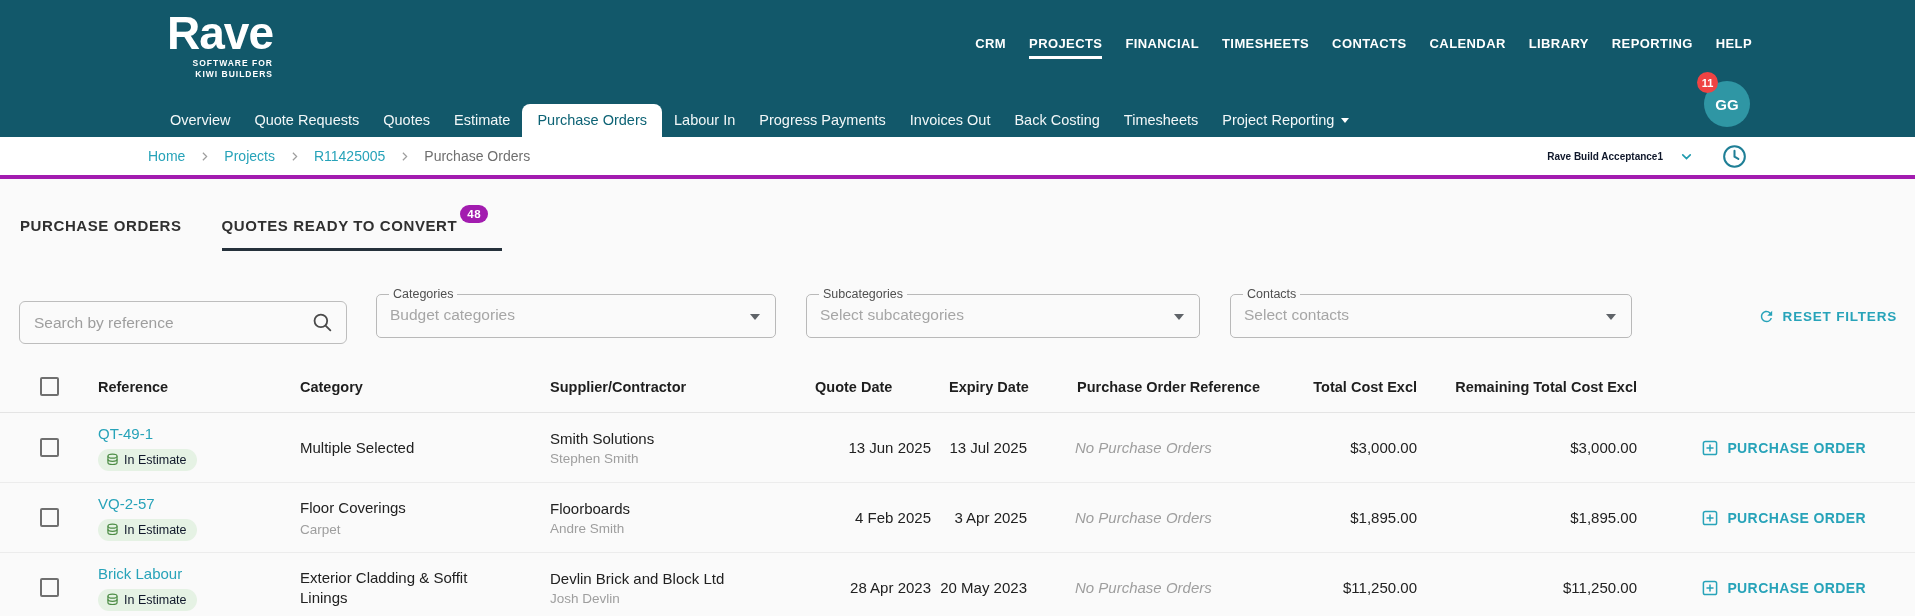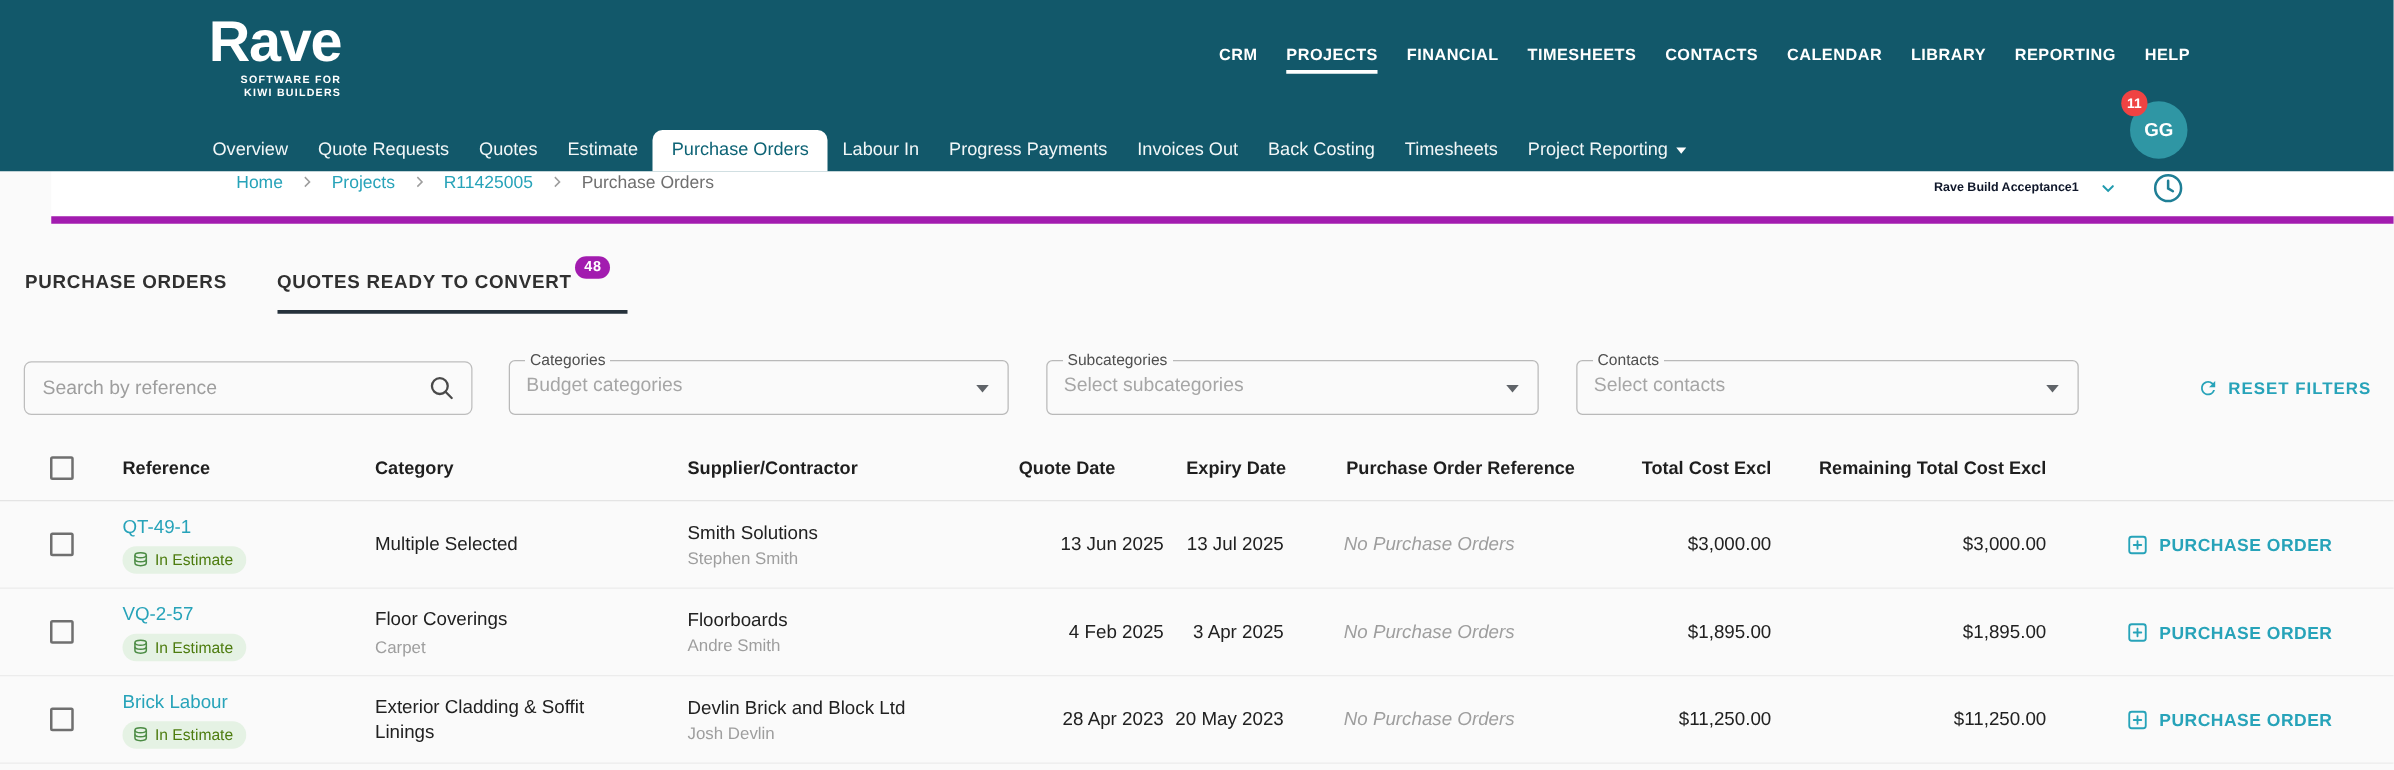--- a/index.html
+++ b/index.html
@@ -18,38 +18,38 @@
 
   .avatar { position:absolute; right:165px; top:81px; width:46px; height:46px; border-radius:50%; background:#2F96A4; color:#fff; font-weight:700; font-size:15px; display:flex; align-items:center; justify-content:center; z-index:4; }
   .avatar .notif-badge { position:absolute; top:-9px; left:-7px; min-width:21px; height:21px; border-radius:50%; background:#EF4343; color:#fff; font-size:11px; font-weight:700; display:flex; align-items:center; justify-content:center; }
 
   .project-nav { position:absolute; left:158px; bottom:0; display:flex; align-items:flex-end; }
   .project-nav .ptab { color:#F2F7F8; font-size:14.5px; padding:8px 12px 9px 12px; white-space:nowrap; cursor:pointer; display:flex; align-items:center; gap:7px; }
   .project-nav .ptab.active { background:#fff; color:#0D6375; border-radius:8px 8px 0 0; padding:8px 15px 9px 15px; }
   .caret-down { width:0; height:0; border-left:4.5px solid transparent; border-right:4.5px solid transparent; border-top:5px solid #fff; display:inline-block; }
 
   
-  .breadcrumb-row { height:42px; background:#fff; border-bottom:6px solid #a21caf; display:flex; align-items:flex-start; justify-content:space-between; padding:0 167px 0 148px;margin-left:41px; }
+  .breadcrumb-row { height:42px; background:#fff; border-bottom:4px solid #a21caf; display:flex; align-items:center; justify-content:space-between; padding:0 167px 0 148px; }
   .breadcrumb { display:flex; align-items:center; gap:13px; font-size:14px; }
   .breadcrumb .crumb-link { color:#27A3B9; cursor:pointer; }
   .breadcrumb .crumb-current { color:#6F6F6F; }
   .crumb-sep { display:flex; align-items:center; }
   .bc-right { display:flex; align-items:center; gap:27px; }
   .project-selector { display:flex; align-items:center; gap:16px; color:#0f172a; font-size:10px; font-weight:700; cursor:pointer; }
   .clock-btn { display:flex; align-items:center; cursor:pointer; }
 
   
   .view-tabs { display:flex; gap:40px; padding:38px 0 0 20px; }
   .vtab { font-size:15px; font-weight:700; letter-spacing:0.6px; color:#303030; padding-bottom:13px; cursor:pointer; display:inline-flex; align-items:flex-start; }
   .vtab.active { border-bottom:3px solid #25313B; padding-right:14px; }
   .count-badge { background:#a21caf; color:#fff; font-size:11.5px; font-weight:700; border-radius:10px; padding:3px 7px; margin-left:3px; transform:translateY(-12px); display:inline-block; }
 
   
   .filters { display:flex; align-items:center; margin:38px 18px 0 19px; }
-  .search-wrap { position:relative; width:359px; }
+  .search-wrap { position:relative; width:328px;margin-top:12px; }
   .search-wrap input { width:100%; height:43px; border:1px solid #BDBDBD; border-radius:6px; background:transparent; padding:0 44px 0 14px; font-size:15.5px; font-family:"Liberation Sans",sans-serif; color:#212121; outline:none; }
   .search-wrap input::placeholder { color:#9E9E9E; }
   .search-icon { position:absolute; right:13px; top:10px; }
 
   .mui-field { position:relative; height:43px; cursor:pointer; }
   .mui-field fieldset { position:absolute; left:0; right:0; top:-8px; bottom:0; border:1px solid #B9B9B9; border-radius:5px; padding:0 10px; pointer-events:none; }
   .mui-field legend { font-size:12.5px; color:#4F4F4F; padding:0 4px; margin-left:2px; }
   .mui-placeholder { position:absolute; left:14px; top:11px; font-size:15.5px; color:#A6A6A6; }
   .select-arrow { position:absolute; right:16px; top:19px; width:0; height:0; border-left:5.5px solid transparent; border-right:5.5px solid transparent; border-top:6px solid #5F6368; }
 
@@ -63,21 +63,21 @@
   .trow { display:grid; grid-template-columns:70px 202px 250px 265px 134px 128px 233px 125px 220px 1fr; align-items:center; padding:0 18px; }
   .thead { height:52px; border-bottom:1px solid #E4E4E4; font-weight:700; font-size:14.5px; color:#1E1E1E; }
   .tbody-row { height:70px; border-bottom:1px solid #ECECEC; font-size:15px; }
   .cell-pad { padding-left:10px; }
   .cell-right { text-align:right; padding-right:8px; }
   .cell-date-val { text-align:right; padding-right:8px; }
   .c-expiry-val { padding-right:40px; }
   .checkbox { appearance:none; -webkit-appearance:none; width:19px; height:19px; border:2px solid #6F6F6F; border-radius:2px; background:transparent; margin-left:22px; cursor:pointer; display:block; }
   .ref-cell { display:flex; flex-direction:column; justify-content:center; gap:7px; padding-left:10px; }
   .ref-link { color:#27A3B9; cursor:pointer; width:max-content; }
-  .status-pill { display:inline-flex; align-items:center; gap:5px; background:#E5F2E4; color:#4d7c0f; font-size:12.5px; border-radius:12px; padding:4px 10px 4px 8px; width:max-content; }
+  .status-pill { display:inline-flex; align-items:center; gap:5px; background:#E5F2E4; color:#0f172a; font-size:12.5px; border-radius:12px; padding:4px 10px 4px 8px; width:max-content; }
   .two-line { display:flex; flex-direction:column; justify-content:center; gap:4px; padding-left:10px; }
   .sub-text { color:#9E9E9E; font-size:13.5px; }
   .cat-primary { line-height:1.3; padding-right:28px; }
   .po-ref { font-style:italic; color:#9E9E9E; padding-left:8px; }
   .action-cell { display:flex; justify-content:flex-end; padding-right:31px; }
   .po-button { display:flex; align-items:center; gap:8px; color:#27A3B9; font-size:14px; font-weight:700; letter-spacing:0.4px; cursor:pointer; white-space:nowrap; }
 </style>
 </head>
 <body>
 

